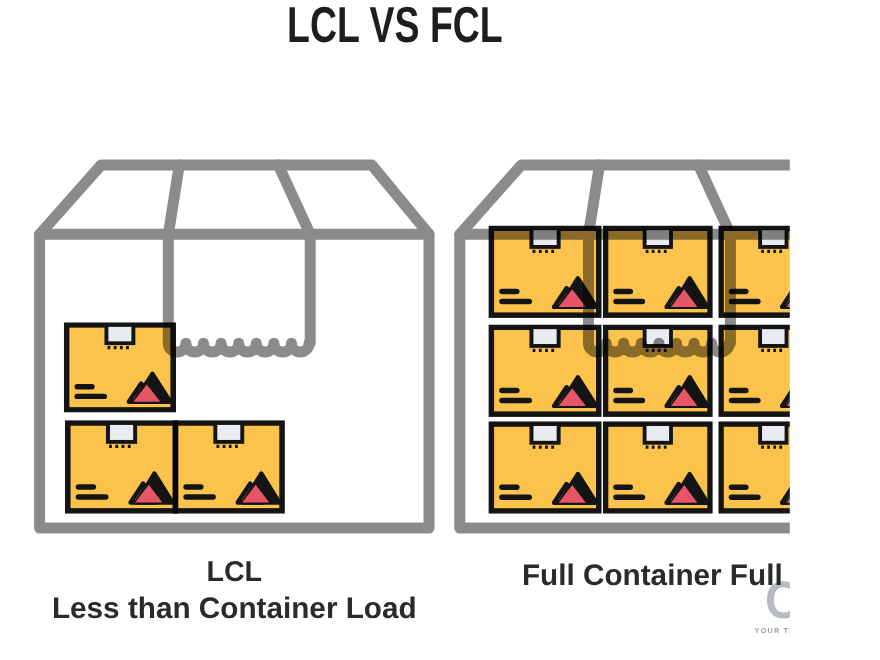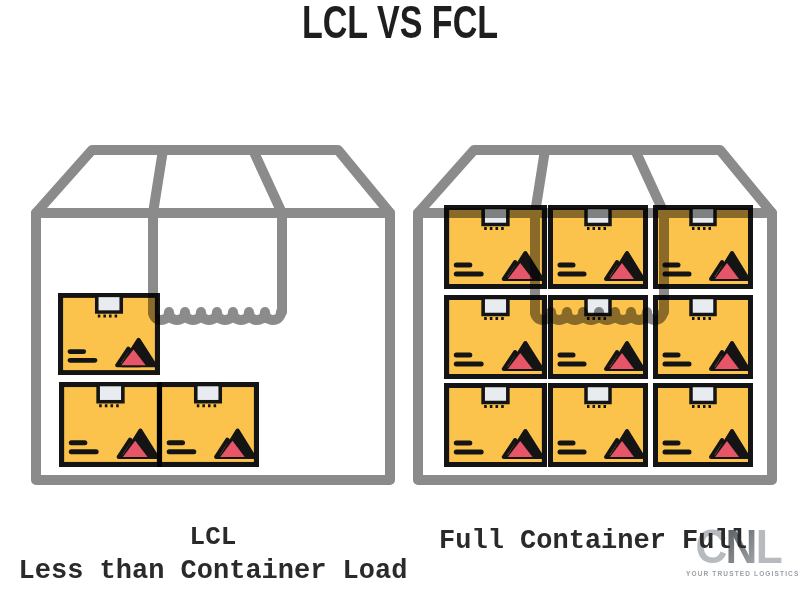--- a/index.html
+++ b/index.html
@@ -1,16 +1,16 @@
 <!DOCTYPE html>
 <html style="--container_gray: #8b8b8b; --box_yellow: #fbc34b; --outline_black: #141414; --tape_white: #e8ebef; --mountain_pink: #e75569; --title_black: #1e1e1e; --caption_black: #2a2a2a; --logo_light: #b7bbbf; --tagline_gray: #9aa0a6;"><head>
 <meta charset="utf-8">
 <style>
   html,body{margin:0;padding:0;background:#ffffff;}
-  .page{position:relative;width:800px;height:600px;background:#fff;overflow:hidden;
+  .page{position:relative;width:718px;height:600px;background:#fff;overflow:hidden;
         font-family:"Liberation Sans",sans-serif;}
 
   
   .title{position:absolute;top:-2px;left:0;right:0;text-align:center;
          font-size:46px;font-weight:700;line-height:48px;color:var(--title_black);
          transform:scaleX(0.74);transform-origin:50% 0;letter-spacing:0px;}
 
   
   .stall-wrap{position:absolute;width:370px;height:350px;}
   .stall-wrap.left{left:28px;top:140px;}
@@ -24,22 +24,22 @@
   .box-svg{display:block;width:100%;height:100%;}
   .bx-body{fill:var(--box_yellow);stroke:var(--outline_black);stroke-width:5;}
   .bx-tape{fill:var(--tape_white);stroke:var(--outline_black);stroke-width:3.5;}
   .bx-dots{stroke:var(--outline_black);stroke-width:3;stroke-dasharray:2.5 3;fill:none;}
   .bx-line{stroke:var(--outline_black);stroke-width:5;stroke-linecap:round;}
   .bx-peak-small{fill:var(--box_yellow);stroke:var(--outline_black);stroke-width:4;stroke-linejoin:round;}
   .bx-peak-big{fill:var(--outline_black);stroke:var(--outline_black);stroke-width:4;stroke-linejoin:round;}
   .bx-peak-pink{fill:var(--mountain_pink);}
 
   
-  .caption{position:absolute;top:522px;width:400px;text-align:center;z-index:2;
-           font-family:Liberation Mono, monospace;font-weight:700;
+  .caption{position:absolute;top:504px;width:400px;text-align:center;z-index:2;
+           font-family:Liberation Sans, sans-serif;font-weight:700;
            color:var(--caption_black);}
   .caption.left{left:13px;}
   .caption.right{left:393px;}
   .caption .abbr{font-size:26px;line-height:30px;}
   .caption .full{font-size:27px;line-height:34px;margin-top:2px;}
 
   
   .logo{position:absolute;left:686px;top:527px;z-index:1;text-align:center;}
   .logo-letters{font-size:48px;font-weight:700;line-height:40px;letter-spacing:-2px;
                 color:var(--logo_light);transform:scaleX(0.92);transform-origin:0 0;}

